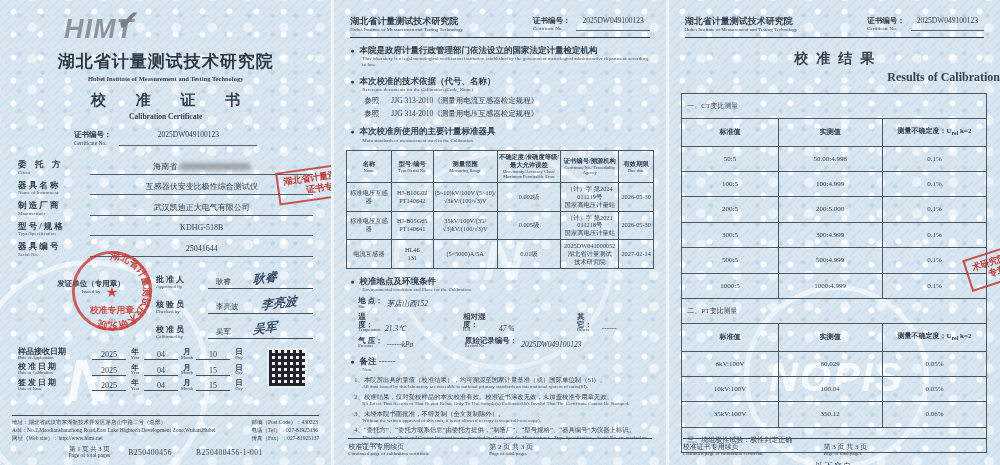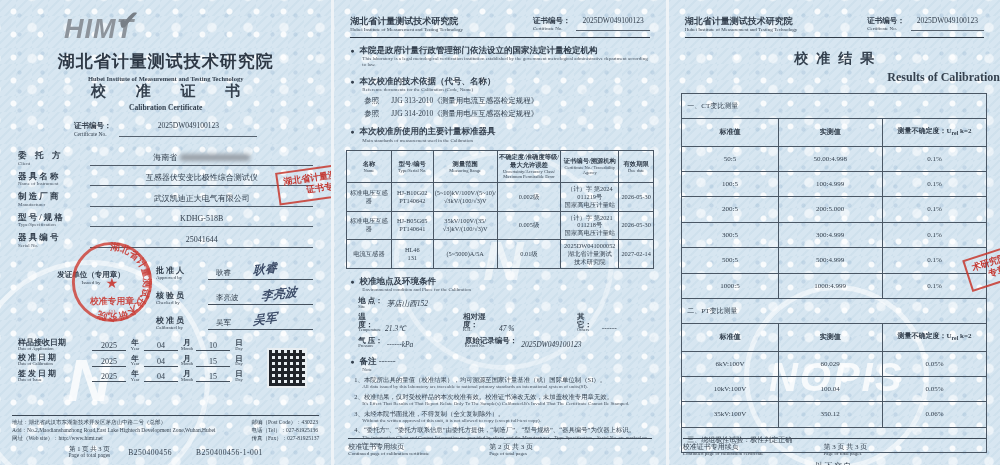--- a/index.html
+++ b/index.html
@@ -21,21 +21,21 @@
       display:flex;align-items:center;justify-content:center;pointer-events:none;}
   .wm span{font-family:"Liberation Sans",sans-serif;font-style:italic;font-weight:bold;
       color:rgba(255,255,255,.8);letter-spacing:2px;}
   
   .logo{position:absolute;left:34px;top:14px;font-family:"Liberation Sans",sans-serif;
         font-style:italic;font-weight:700;font-size:27px;color:#8d949c;letter-spacing:1px;margin-left:30px;}
   .logo .chk{position:absolute;left:52px;top:-7px;color:#777e86;font-size:24px;transform:rotate(-6deg);}
   .t-center{text-align:center;}
   .inst-cn{font-size:17px;font-weight:bold;color:#2e3946;letter-spacing:1px;margin-top:50px;}
   .inst-en{font-size:6.5px;font-weight:bold;margin-top:2px;}
-  .doc-cn{font-size:15px;font-weight:bold;letter-spacing:13px;text-indent:13px;}
+  .doc-cn{font-size:15px;font-weight:bold;letter-spacing:13px;margin-top:9px;text-indent:13px;}
   .doc-en{font-size:7.5px;font-weight:bold;margin-top:2px;}
   .certno{display:flex;justify-content:center;gap:8px;margin-top:9px;font-size:7.5px;}
   .certno .lbl small{display:block;font-size:5.5px;font-weight:normal;}
   .certno .val{border-bottom:1px solid #55616e;padding:0 14px;min-width:110px;text-align:center;}
   .fields{margin:8px 18px 0 18px;}
   .frow{display:flex;align-items:flex-end;height:20.5px;}
   .flab{width:72px;font-size:8.5px;font-weight:bold;line-height:1;}
   .flab small{display:block;font-size:5px;font-weight:normal;color:#4a5664;margin-top:1px;}
   .fval{flex:1;text-align:center;font-size:8px;border-bottom:1px solid #4f5b68;padding-bottom:2px;line-height:1.1;}
   .blur{display:inline-block;height:7px;background:#99a0a8;filter:blur(2px);border-radius:2px;vertical-align:middle;margin-left:3px;}

